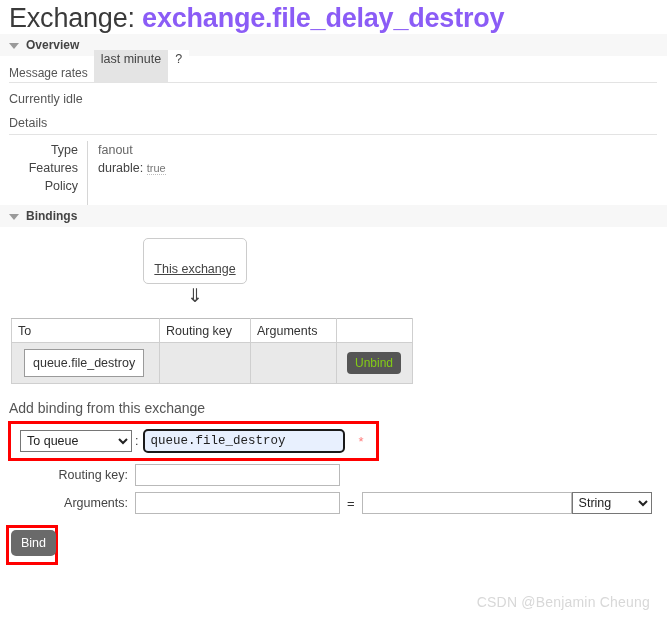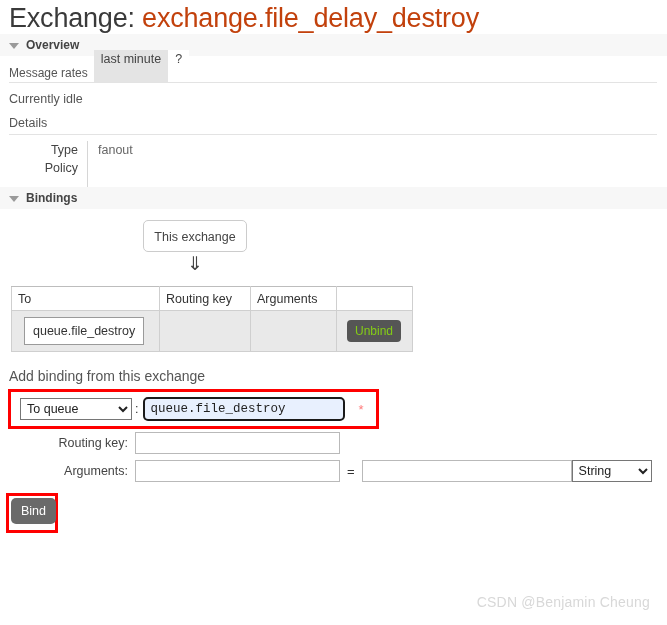--- a/index.html
+++ b/index.html
@@ -22,22 +22,22 @@
     font-size: 27px;
     font-weight: normal;
     color: #3a3a3a;
     margin: 0;
     padding: 2px 0 0 9px;
     line-height: 32px;
     letter-spacing: -0.2px;
     white-space: nowrap;
   }
   .page-title .obj-name {
-    font-weight: normal;
-    color: #c2410c;
+    font-weight: bold;
+    color: #8b5cf6;
   }
 
   
   .section-bar {
     background: #f7f7f7;
     height: 22px;
     line-height: 22px;
     padding-left: 9px;
     font-size: 12px;
     font-weight: bold;
@@ -133,24 +133,25 @@
 
   
   .bindings-area { padding-top: 10px; }
   .this-exchange {
     width: 104px;
     margin: 0 0 0 143px;
     border: 1px solid #cccccc;
     border-radius: 5px;
     background: #ffffff;
     text-align: center;
-    padding: 9px 0 7px 0;
-    font-size: 12.5px;
-    color: #444;
-    box-sizing: border-box;
+    padding: 23px 0 7px 0;
+    font-size: 12.5px;
+    color: #444;
+    box-sizing: border-box;
+    text-decoration: underline;
   }
   .arrow-down {
     width: 104px;
     margin: 2px 0 0 143px;
     text-align: center;
     font-size: 19px;
     line-height: 20px;
     color: #444;
   }
 
@@ -357,20 +358,27 @@
 <div class="status-line">Currently idle</div>
 
 <div class="details-label">Details</div>
 <hr class="hr-light">
 
 <table class="details">
   <tbody>
       <tr>
     <th>Type</th>
     <td>fanout</td>
+  </tr>
+  <tr>
+    <th>Features</th>
+    <td>
+      <span class="feat-key">durable:</span>
+      <span class="feat-val">true</span>
+    </td>
   </tr>
   <tr class="policy-row">
     <th>Policy</th>
     <td></td>
   </tr>
 </tbody>
   </table>
 
 <div class="section-bar">
   <span class="tri"></span>

